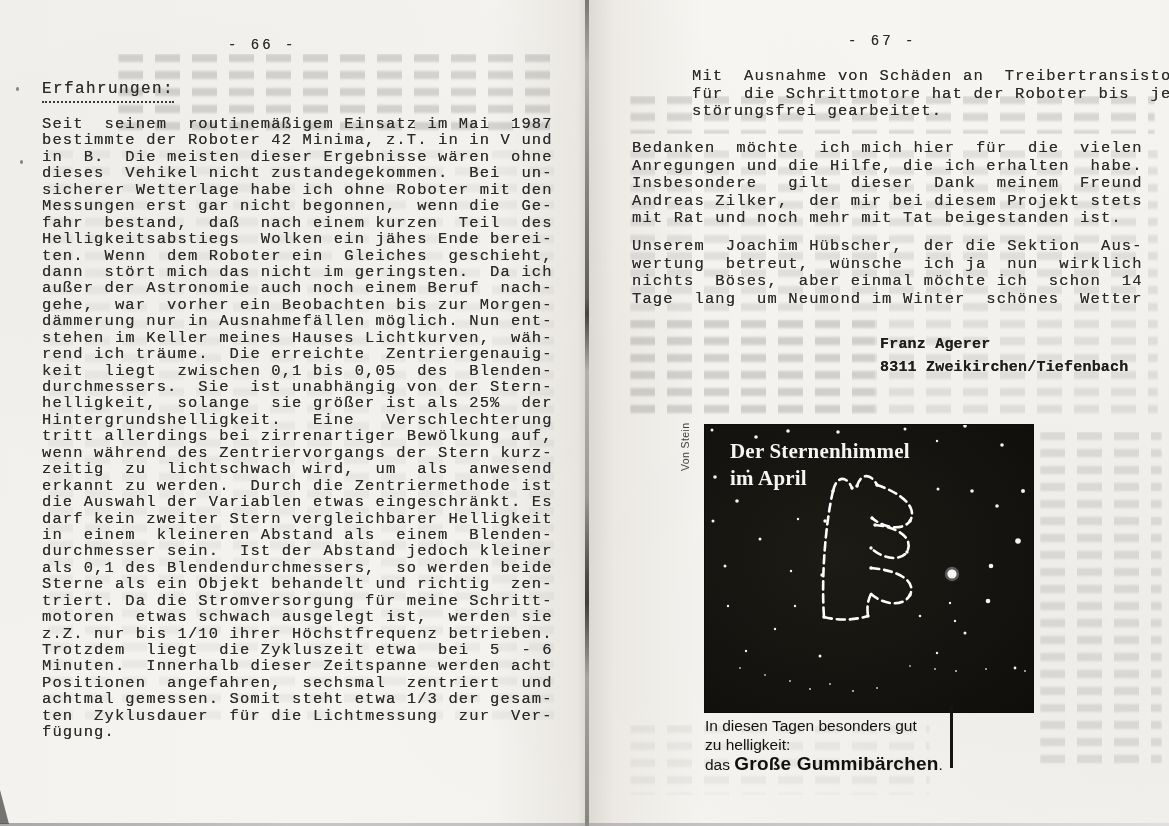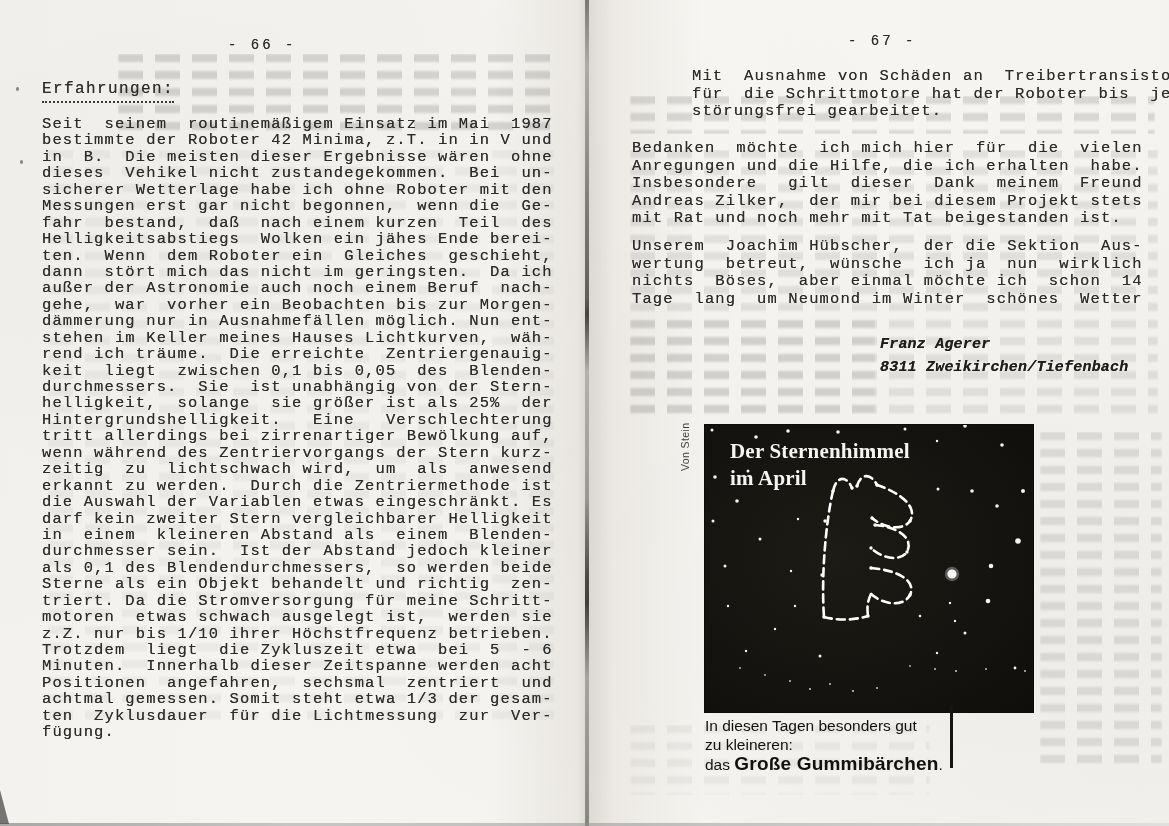--- a/index.html
+++ b/index.html
@@ -36,21 +36,21 @@
   .para{line-height:17.5px;}
   .para .tl{height:17.5px;}
   .pagenum{position:absolute;font-size:14px;letter-spacing:3px;color:#2b2b2b;
     text-shadow:0 0 .5px rgba(20,20,20,.6);}
   .heading{position:absolute;left:42px;top:80px;font-size:16px;letter-spacing:1.4px;
     color:#2b2b2b;border-bottom:2px dotted #3a3a3a;padding-bottom:3px;
     text-shadow:0 0 .5px rgba(20,20,20,.6);}
   .signature{position:absolute;left:880px;top:334px;font-weight:700;font-size:15px;
     line-height:22.5px;letter-spacing:.2px;color:#1e1e1e;white-space:pre;
     text-shadow:0 0 .6px rgba(0,0,0,.7);}
-  .signature .tl{height:22.5px;font-style:italic;}
+  .signature .tl{height:22.5px;}
 
   
   .figure{position:absolute;left:705px;top:425px;width:328px;height:287px;
     background:radial-gradient(ellipse at 40% 45%, #1d1b16 0%, #14120e 70%, #0f0e0b 100%);
     box-shadow:0 0 0 1px #0e0d0a;}
   .figure svg{position:absolute;left:0;top:0;width:100%;height:100%;display:block;}
   .fig-title{position:absolute;left:25px;top:13px;font-family:Liberation Serif, serif;
     font-weight:700;font-size:21px;line-height:27px;color:#f4f4f2;letter-spacing:.2px;}
   .credit{position:absolute;left:679px;top:471px;transform:rotate(-90deg);
     transform-origin:0 0;font-family:"Liberation Sans",sans-serif;font-size:10.5px;
@@ -185,20 +185,20 @@
           <circle cx="120" cy="96" r="1.7" fill="#ffffff"></circle>
         </svg>
       <div class="fig-title">
         <div>Der Sternenhimmel</div>
         <div>im April</div>
       </div>
     </div>
 
     <div class="caption">
       <div>In diesen Tagen besonders gut</div>
-      <div>zu kleineren:</div>
+      <div>zu helligkeit:</div>
       <div><span>das </span><b>Große Gummibärchen</b><span>.</span></div>
     </div>
 
     <div class="vrule"></div>
   </div>
 
 </div>
 
 </body></html>

